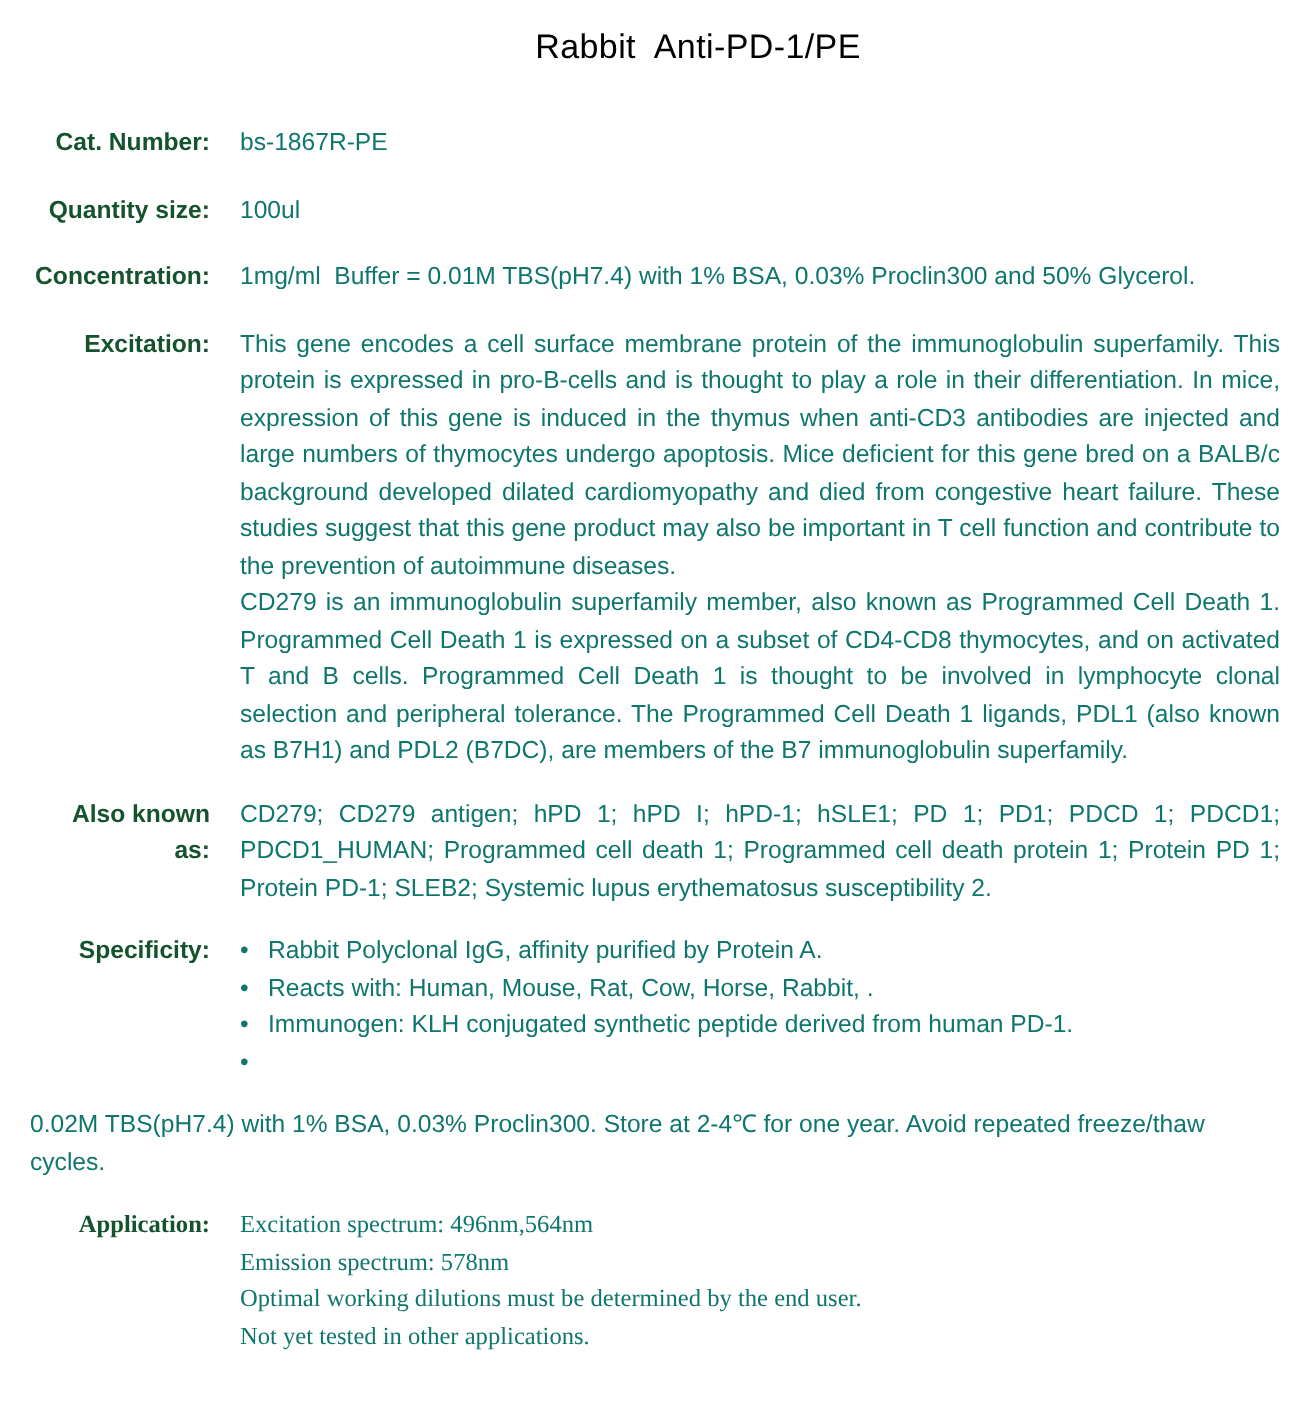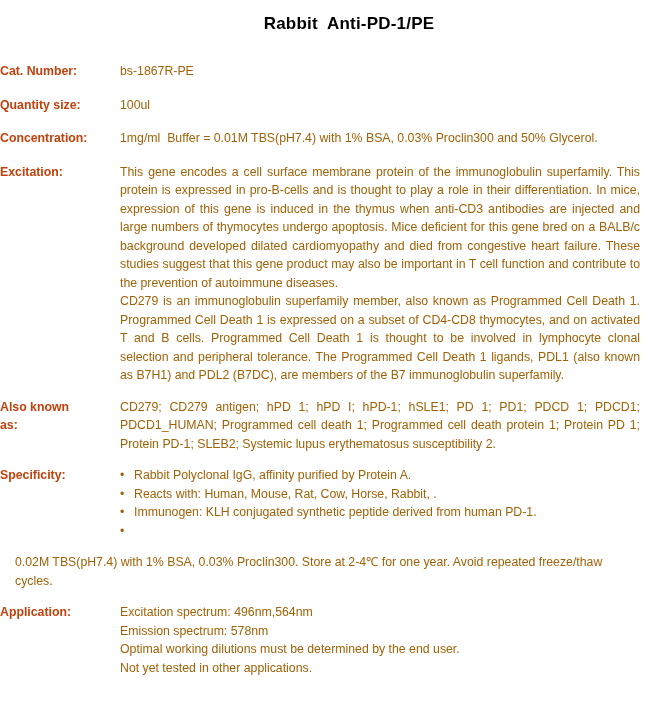--- a/index.html
+++ b/index.html
@@ -16,49 +16,49 @@
   }
   .page {
     width: 658px;
     padding-top: 13px;
     box-sizing: border-box;
   }
   .title {
     text-align: center;
     font-size: 17px;
     line-height: 22px;
-    font-weight: bold;
+    font-weight: normal;
     color: #000000;
     white-space: pre-wrap;
     margin: 0 0 27px 0;
     letter-spacing: 0.2px;
     padding-left: 40px;
   }
   .row {
     display: flex;
     align-items: flex-start;
     font-size: 12.3px;
     line-height: 18.5px;
     margin-bottom: 15px;
   }
   .row.para { margin-bottom: 13px; }
-  .row:last-child { margin-bottom: 12px; }
+  .row:last-child { margin-bottom: 12px; font-family: Liberation Serif, serif; }
   .label {
     flex: 0 0 105px;
     width: 105px;
-    text-align: left;
+    text-align: right;
     font-weight: bold;
-    color: #c2410c;
+    color: #14532d;
     white-space: pre-line;
   }
   .value {
     flex: 1 1 auto;
     margin-left: 15px;
     margin-right: 18px;
-    color: #a16207;
+    color: #0f766e;
   }
   .value.justify { text-align: justify; }
   .pre { white-space: pre-wrap; }
   .bullet-line { display: flex; }
   .bullet {
     flex: 0 0 14px;
     width: 14px;
     display: inline-block;
   }
 </style>

